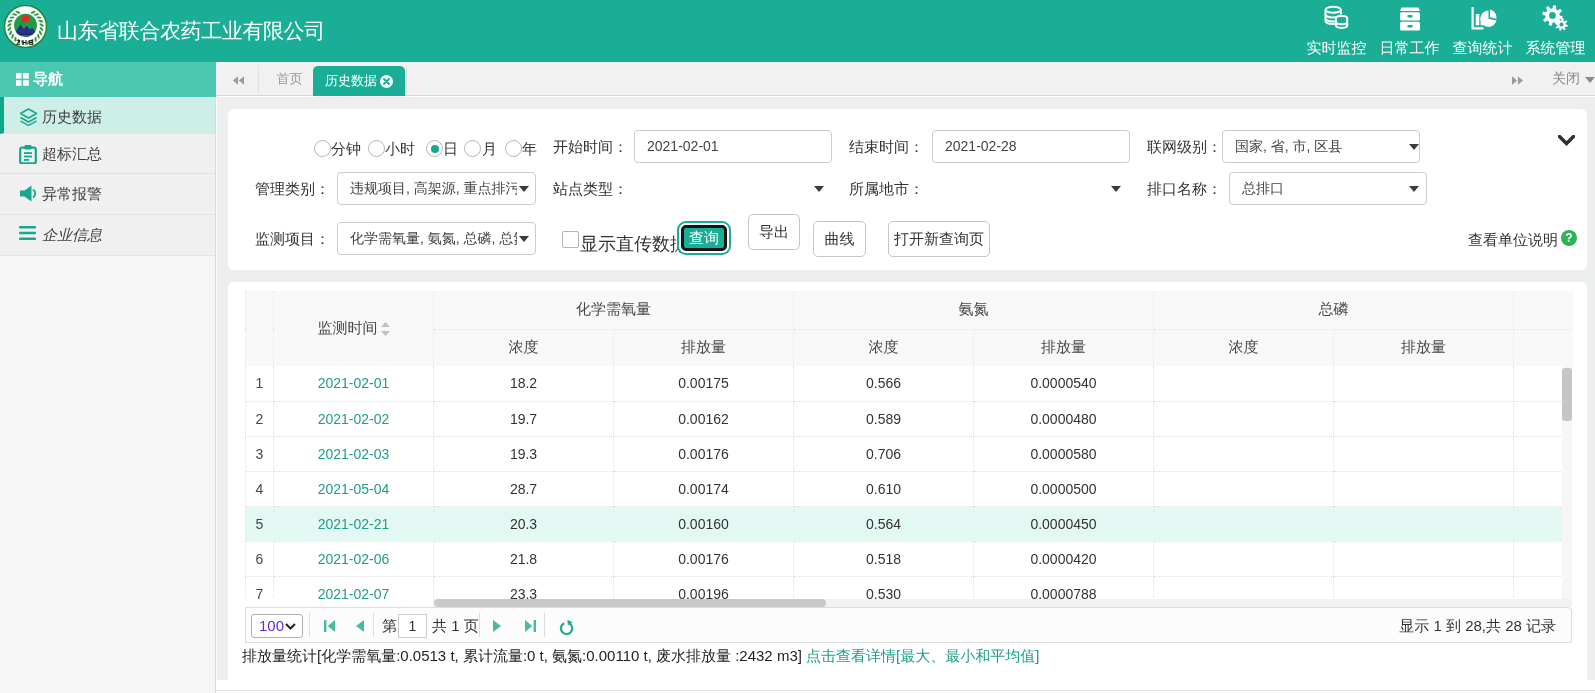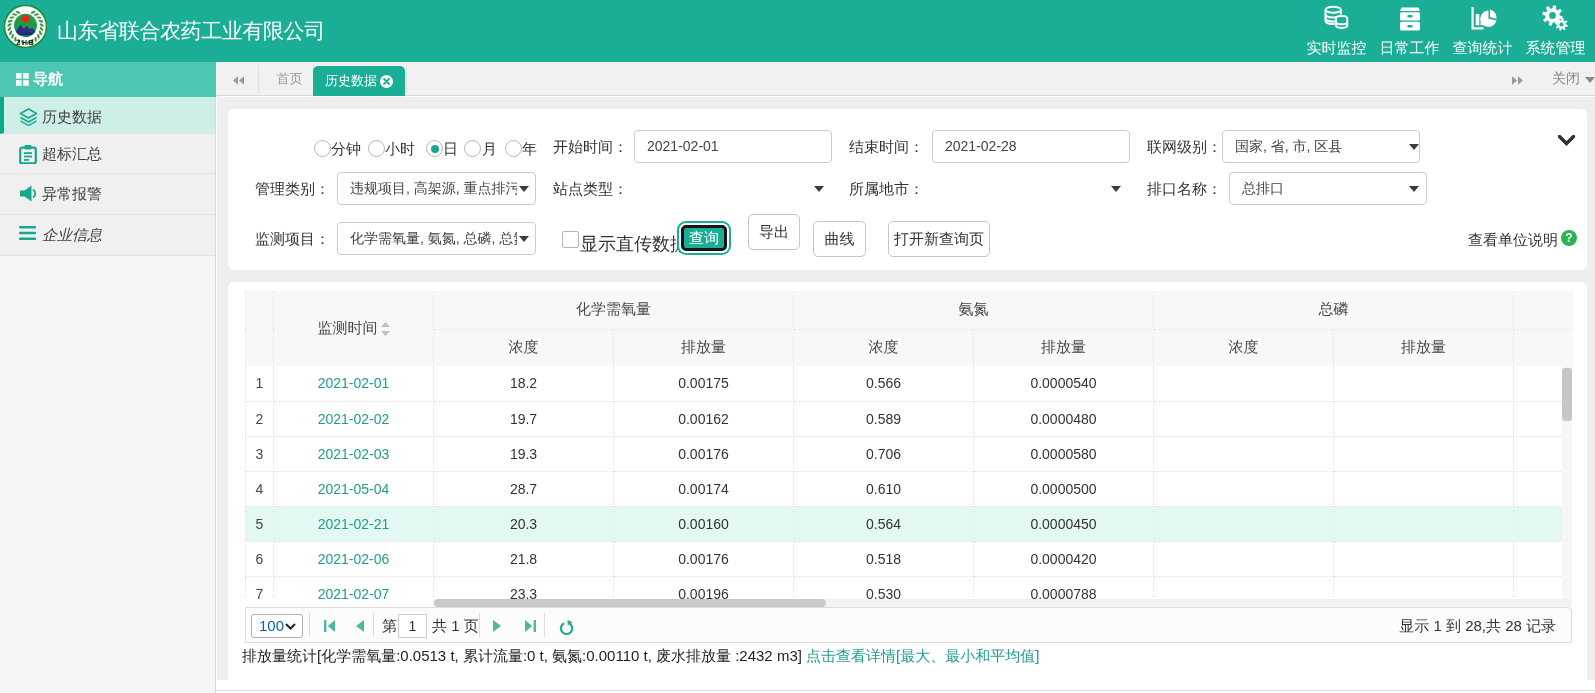--- a/index.html
+++ b/index.html
@@ -394,21 +394,21 @@
           </tr>
     </tbody>
   </table>
   </div>
   <div style="position:absolute;left:1317px;top:75px;width:10px;height:241px;background:#f6f6f6;"></div>
   <div style="position:absolute;left:1317px;top:77px;width:10px;height:53px;background:#c6c6c6;border-radius:3px;"></div>
   <div style="position:absolute;left:188px;top:308px;width:1139px;height:8px;background:#f2f2f2;"></div>
   <div style="position:absolute;left:189px;top:308px;width:392px;height:8px;background:#c9c9c9;border-radius:4px;"></div>
 </div>
 <div id="pager">
-  <div style="position:absolute;left:5px;top:6px;width:52px;height:24px;border:1px solid #b0b0b0;border-radius:3px;background:#fff;font-size:15px;color:#0369a1;line-height:22px;padding-left:7px;">100
+  <div style="position:absolute;left:5px;top:6px;width:52px;height:24px;border:1px solid #b0b0b0;border-radius:3px;background:#fff;font-size:15px;color:#6d28d9;line-height:22px;padding-left:7px;">100
     <svg width="11" height="7" viewBox="0 0 11 7" style="position:absolute;right:6px;top:8px">
         <path d="M1 1 L5.5 5.5 L10 1" fill="none" stroke="#222" stroke-width="2"></path>
       </svg>
   </div>
   <div class="psep" style="left:63px"></div>
   <svg width="11" height="12" viewBox="0 0 11 12" style="position:absolute;left:78px;top:12px">
       <rect x="0" y="0" width="2.4" height="12" fill="#4cb8a4"></rect>
       <path d="M11 0 L3.8 6 L11 12 Z" fill="#4cb8a4"></path>
     </svg>
   <svg width="8" height="12" viewBox="0 0 8 12" style="position:absolute;left:110px;top:12px">

